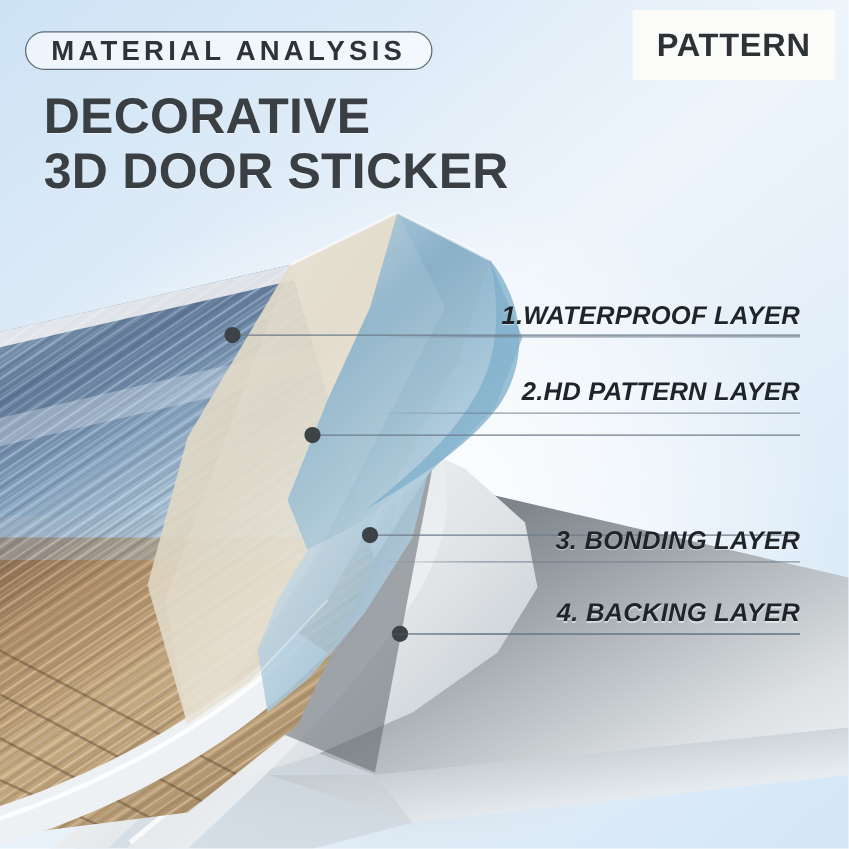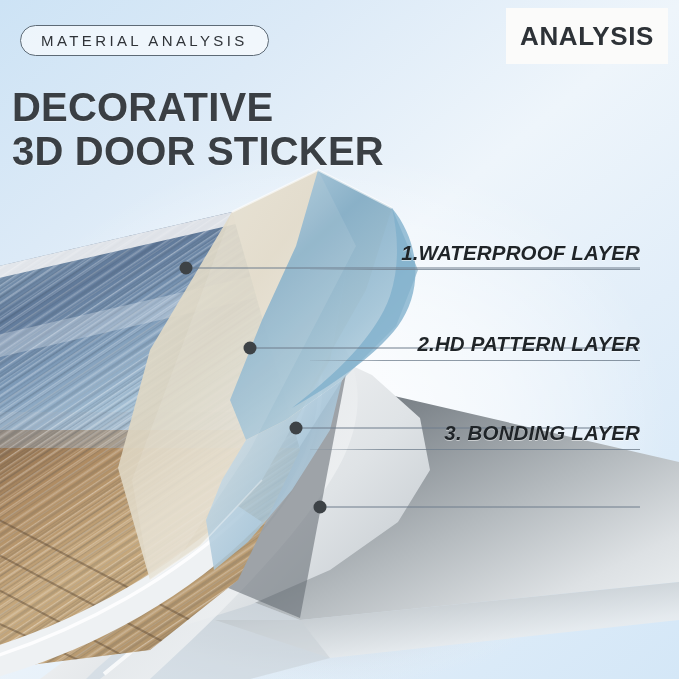--- a/index.html
+++ b/index.html
@@ -27,37 +27,36 @@
     height: 31px;
     padding: 0 20px;
     border: 1.6px solid #5d6a76;
     border-radius: 16px;
     background: rgba(255,255,255,0.62);
     display: flex;
     align-items: center;
     box-sizing: border-box;
   }
   #badge span {
-    font-size: 15px;
+    font-size: 22px;
     letter-spacing: 3.4px;
     color: #2f3338;
-    font-weight: 400;
+    font-weight: 700;
     white-space: nowrap;
   }
 
   .headline {
     position: absolute;
-    left: 12px;
+    left: 35px;
     font-weight: bold;
     font-size: 40px;
     letter-spacing: 0.2px;
     color: #3a3f44;
     white-space: nowrap;
     text-shadow: 0 1px 0 rgba(255,255,255,0.45);
-    margin-top: 14px;
   }
   #headline1 { top: 71px; }
   #headline2 { top: 115px; }
 
   #logo-box {
     position: absolute;
     left: 506px;
     top: 8px;
     width: 162px;
     height: 56px;
@@ -102,21 +101,21 @@
     font-style: italic;
   }
   .callout .cline {
     display: block;
     margin-top: 5px;
     height: 1px;
     width: 100%;
     background: linear-gradient(90deg, rgba(120,135,148,0.15) 0%, rgba(110,125,140,0.75) 22%, rgba(110,125,140,0.8) 100%);
   }
   #callout-1 { top: 243px; }
-  #callout-2 { top: 334px; }
+  #callout-2 { top: 304px; }
   #callout-3 { top: 403px; margin-top: 20px; }
   #callout-4 { top: 481px; }
 
   
   #leaders {
     position: absolute;
     left: 0; top: 0;
     width: 679px; height: 679px;
     pointer-events: none;
   }
@@ -127,21 +126,21 @@
 <div id="stage">
 
   <div id="badge">
     <span>MATERIAL ANALYSIS</span>
   </div>
 
   <div id="headline1" class="headline">DECORATIVE</div>
   <div id="headline2" class="headline">3D DOOR STICKER</div>
 
   <div id="logo-box">
-    <span>ANALYSIS</span>
+    <span>PATTERN</span>
   </div>
 
   <div id="art">
     <svg width="679" height="529" viewBox="0 0 679 529" xmlns="http://www.w3.org/2000/svg">
       <defs>
 
         <linearGradient id="gBack" x1="0" y1="0" x2="1" y2="1">
           <stop offset="0%" stop-color="#5f666c"></stop>
           <stop offset="28%" stop-color="#80878d"></stop>
           <stop offset="58%" stop-color="#b4babe"></stop>
@@ -314,14 +313,18 @@
     <span class="cline"></span>
   </div>
   <div id="callout-2" class="callout">
     <span class="ctext">2.HD PATTERN LAYER</span>
     <span class="cline"></span>
   </div>
   <div id="callout-3" class="callout">
     <span class="ctext">3. BONDING LAYER</span>
     <span class="cline"></span>
   </div>
+  <div id="callout-4" class="callout">
+    <span class="ctext">4. BACKING LAYER</span>
+    <span class="cline"></span>
+  </div>
 
 </div>
 
 </body></html>

